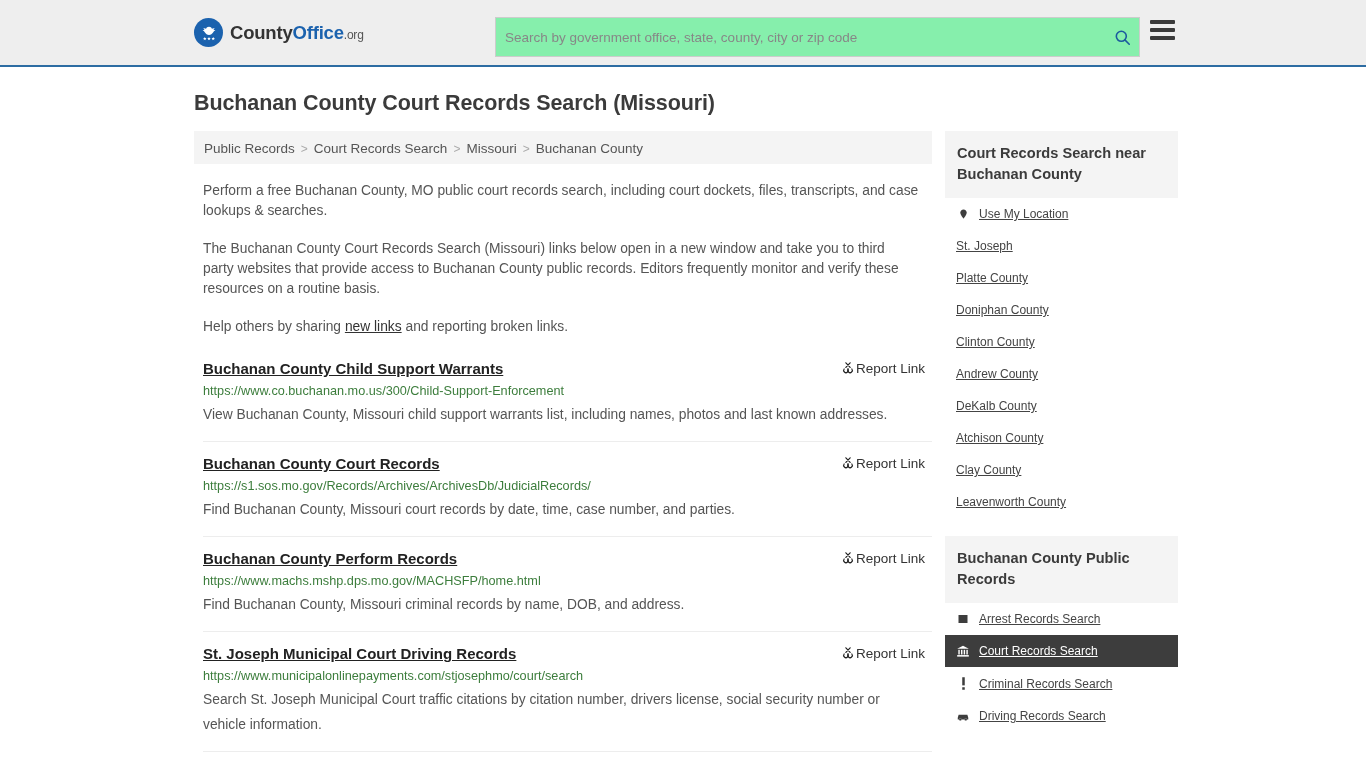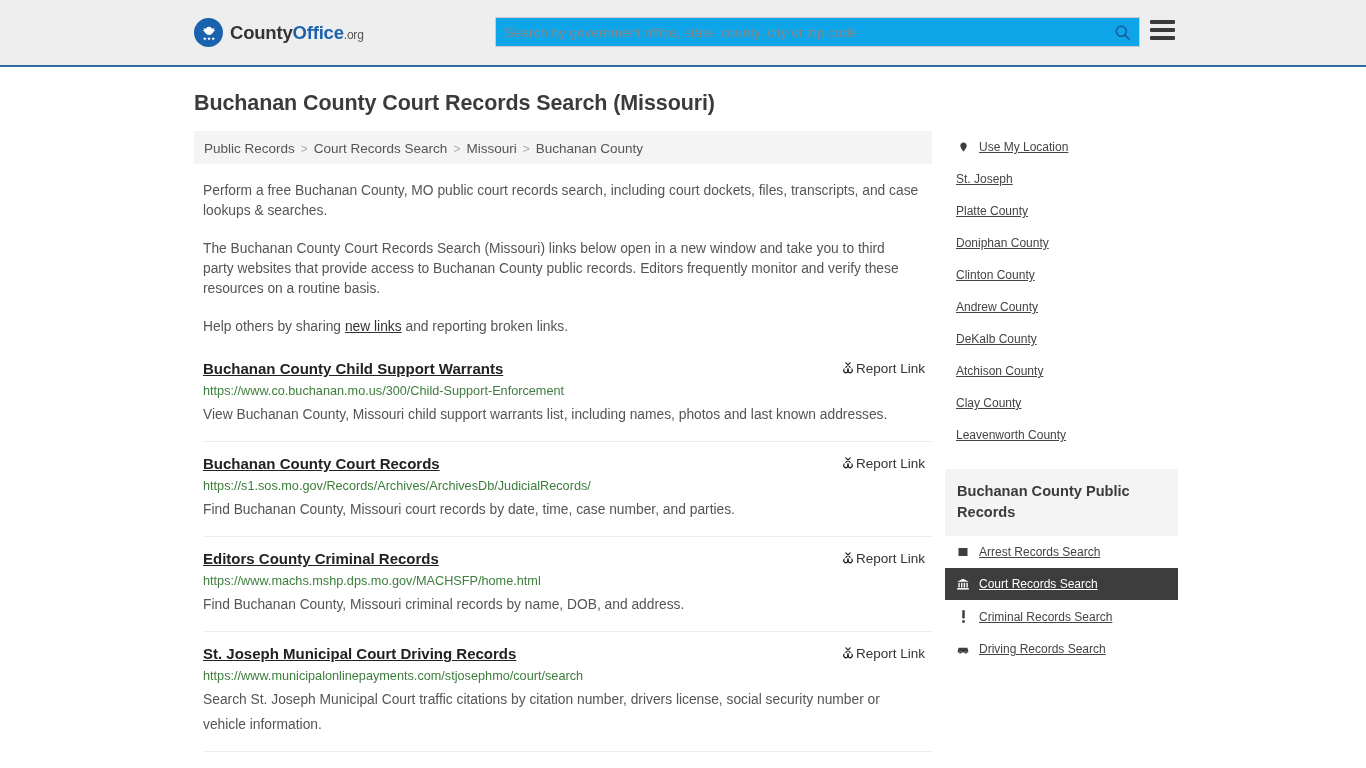--- a/index.html
+++ b/index.html
@@ -45,24 +45,24 @@
   }
   .brand-text .bold { font-weight: bold; color: #1b62ae; }
   .brand-text .dark { font-weight: bold; color: #333333; }
   .brand-text .suffix { color: #555555; font-size: 12px; }
 
   .search-wrap {
     position: absolute;
     left: 495px;
     top: 17px;
     width: 645px;
-    height: 30px;
-    display: flex;
-    align-items: center;
-    background: #0ea5e9;
+    height: 40px;
+    display: flex;
+    align-items: center;
+    background: #86efac;
     border: 1px solid #cccccc;
   }
   .search-input {
     flex: 1;
     height: 28px;
     border: none;
     outline: none;
     padding: 0 9px;
     font-size: 13.5px;
     color: #444444;
@@ -323,21 +323,21 @@
               </svg>
               <span>Report Link</span>
             </div>
           </div>
           <a class="result-url" href="#">https://s1.sos.mo.gov/Records/Archives/ArchivesDb/JudicialRecords/</a>
           <div class="result-desc">Find Buchanan County, Missouri court records by date, time, case number, and parties.</div>
         </div>
 
         <div class="result">
           <div class="result-head">
-            <a class="result-title" href="#">Editors County Criminal Records</a>
+            <a class="result-title" href="#">Buchanan County Perform Records</a>
             <div class="report-link">
               <svg width="16" height="16" viewBox="0 0 24 24" aria-hidden="true">
                 <path d="M8.8 4.2 L15.2 11.2 M15.2 4.2 L8.8 11.2" stroke="#222" stroke-width="1.8" fill="none" stroke-linecap="round"></path>
                 <path d="M6.2 13.5 a3.4 3.4 0 1 0 5.4 0" stroke="#222" stroke-width="1.8" fill="none" stroke-linecap="round"></path>
                 <path d="M12.4 13.5 a3.4 3.4 0 1 0 5.4 0" stroke="#222" stroke-width="1.8" fill="none" stroke-linecap="round"></path>
               </svg>
               <span>Report Link</span>
             </div>
           </div>
           <a class="result-url" href="#">https://www.machs.mshp.dps.mo.gov/MACHSFP/home.html</a>
@@ -359,20 +359,21 @@
           <a class="result-url" href="#">https://www.municipalonlinepayments.com/stjosephmo/court/search</a>
           <div class="result-desc">Search St. Joseph Municipal Court traffic citations by citation number, drivers license, social security number or vehicle information.</div>
         </div>
 
       </div>
     </div>
 
     <div class="side-col">
 
       <div class="side-box">
+        <div class="side-header">Court Records Search near Buchanan County</div>
         <ul class="side-list">
           <li class="side-item">
             <span class="side-ico">
               <svg width="11" height="14" viewBox="0 0 24 24" aria-hidden="true">
                 <path d="M12 2c-4 0-7 3-7 6.8 0 5 7 13.2 7 13.2s7-8.2 7-13.2C19 5 16 2 12 2z" fill="#3d3d3d"></path>
               </svg>
             </span>
             <span class="lbl">Use My Location</span>
           </li>
           <li class="side-item">

